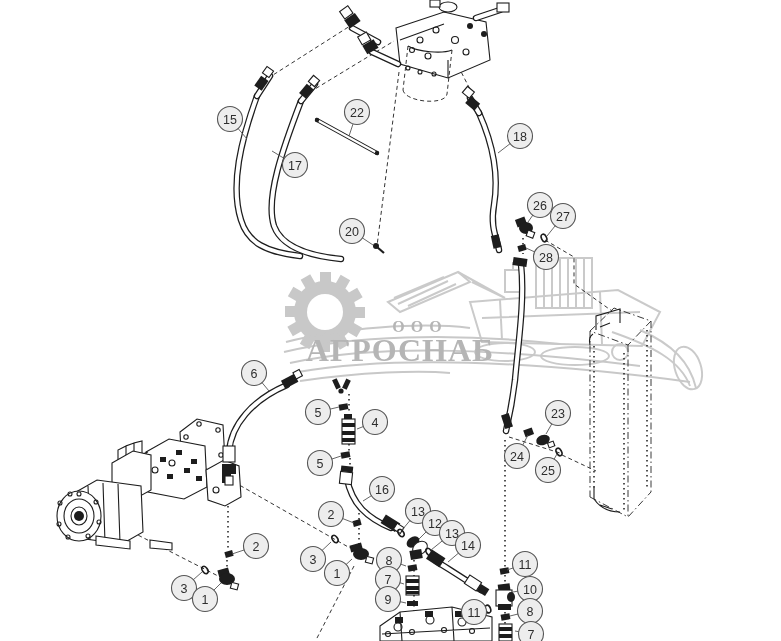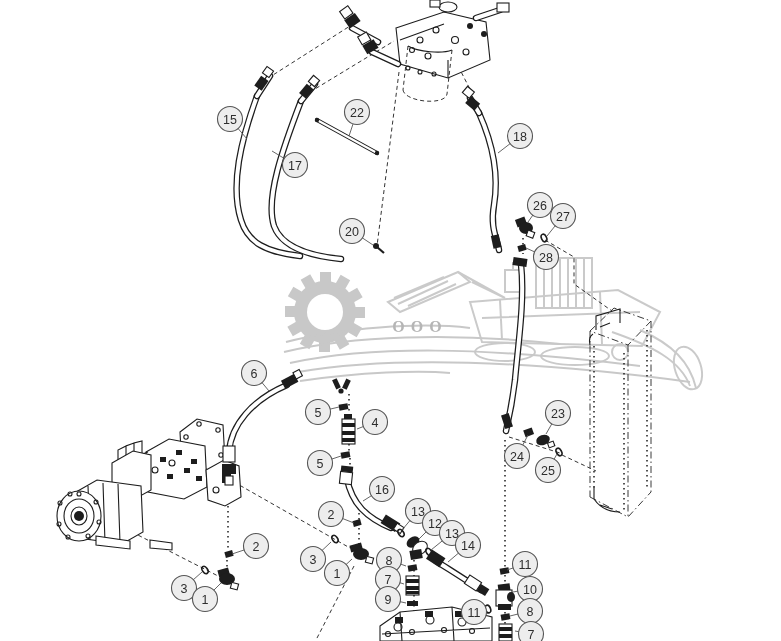--- a/index.html
+++ b/index.html
@@ -75,20 +75,21 @@
         <path d="M470,302 L618,290 L660,312 L642,346 L482,342 Z"></path>
         <path d="M482,318 L640,312 M500,300 L502,340 M600,292 L602,344"></path>
         <path d="M612,332 C652,346 680,360 690,386 M640,330 C672,344 690,362 696,388"></path>
         <ellipse cx="688" cy="368" rx="13" ry="22" transform="rotate(-18 688 368)"></ellipse>
         <ellipse cx="505" cy="352" rx="30" ry="9"></ellipse>
         <ellipse cx="575" cy="356" rx="34" ry="9"></ellipse>
         <circle cx="620" cy="352" r="8"></circle>
       </g>
     </svg>
     <div class="wm-prefix">ООО</div>
+    <div class="wm-name">АГРОСНАБ</div>
   </div>
 
   <svg class="art" width="781" height="641" viewBox="0 0 781 641">
 
     <g>
       <path class="dash" d="M262,82 L350,26"></path>
       <path class="dash" d="M310,92 L394,41"></path>
       <path class="dash" d="M399,72 L377,246"></path>
       <path class="dash" d="M455,60 L473,95"></path>
       <path class="dash" d="M545,240 L574,257 L574,284 L612,311"></path>

